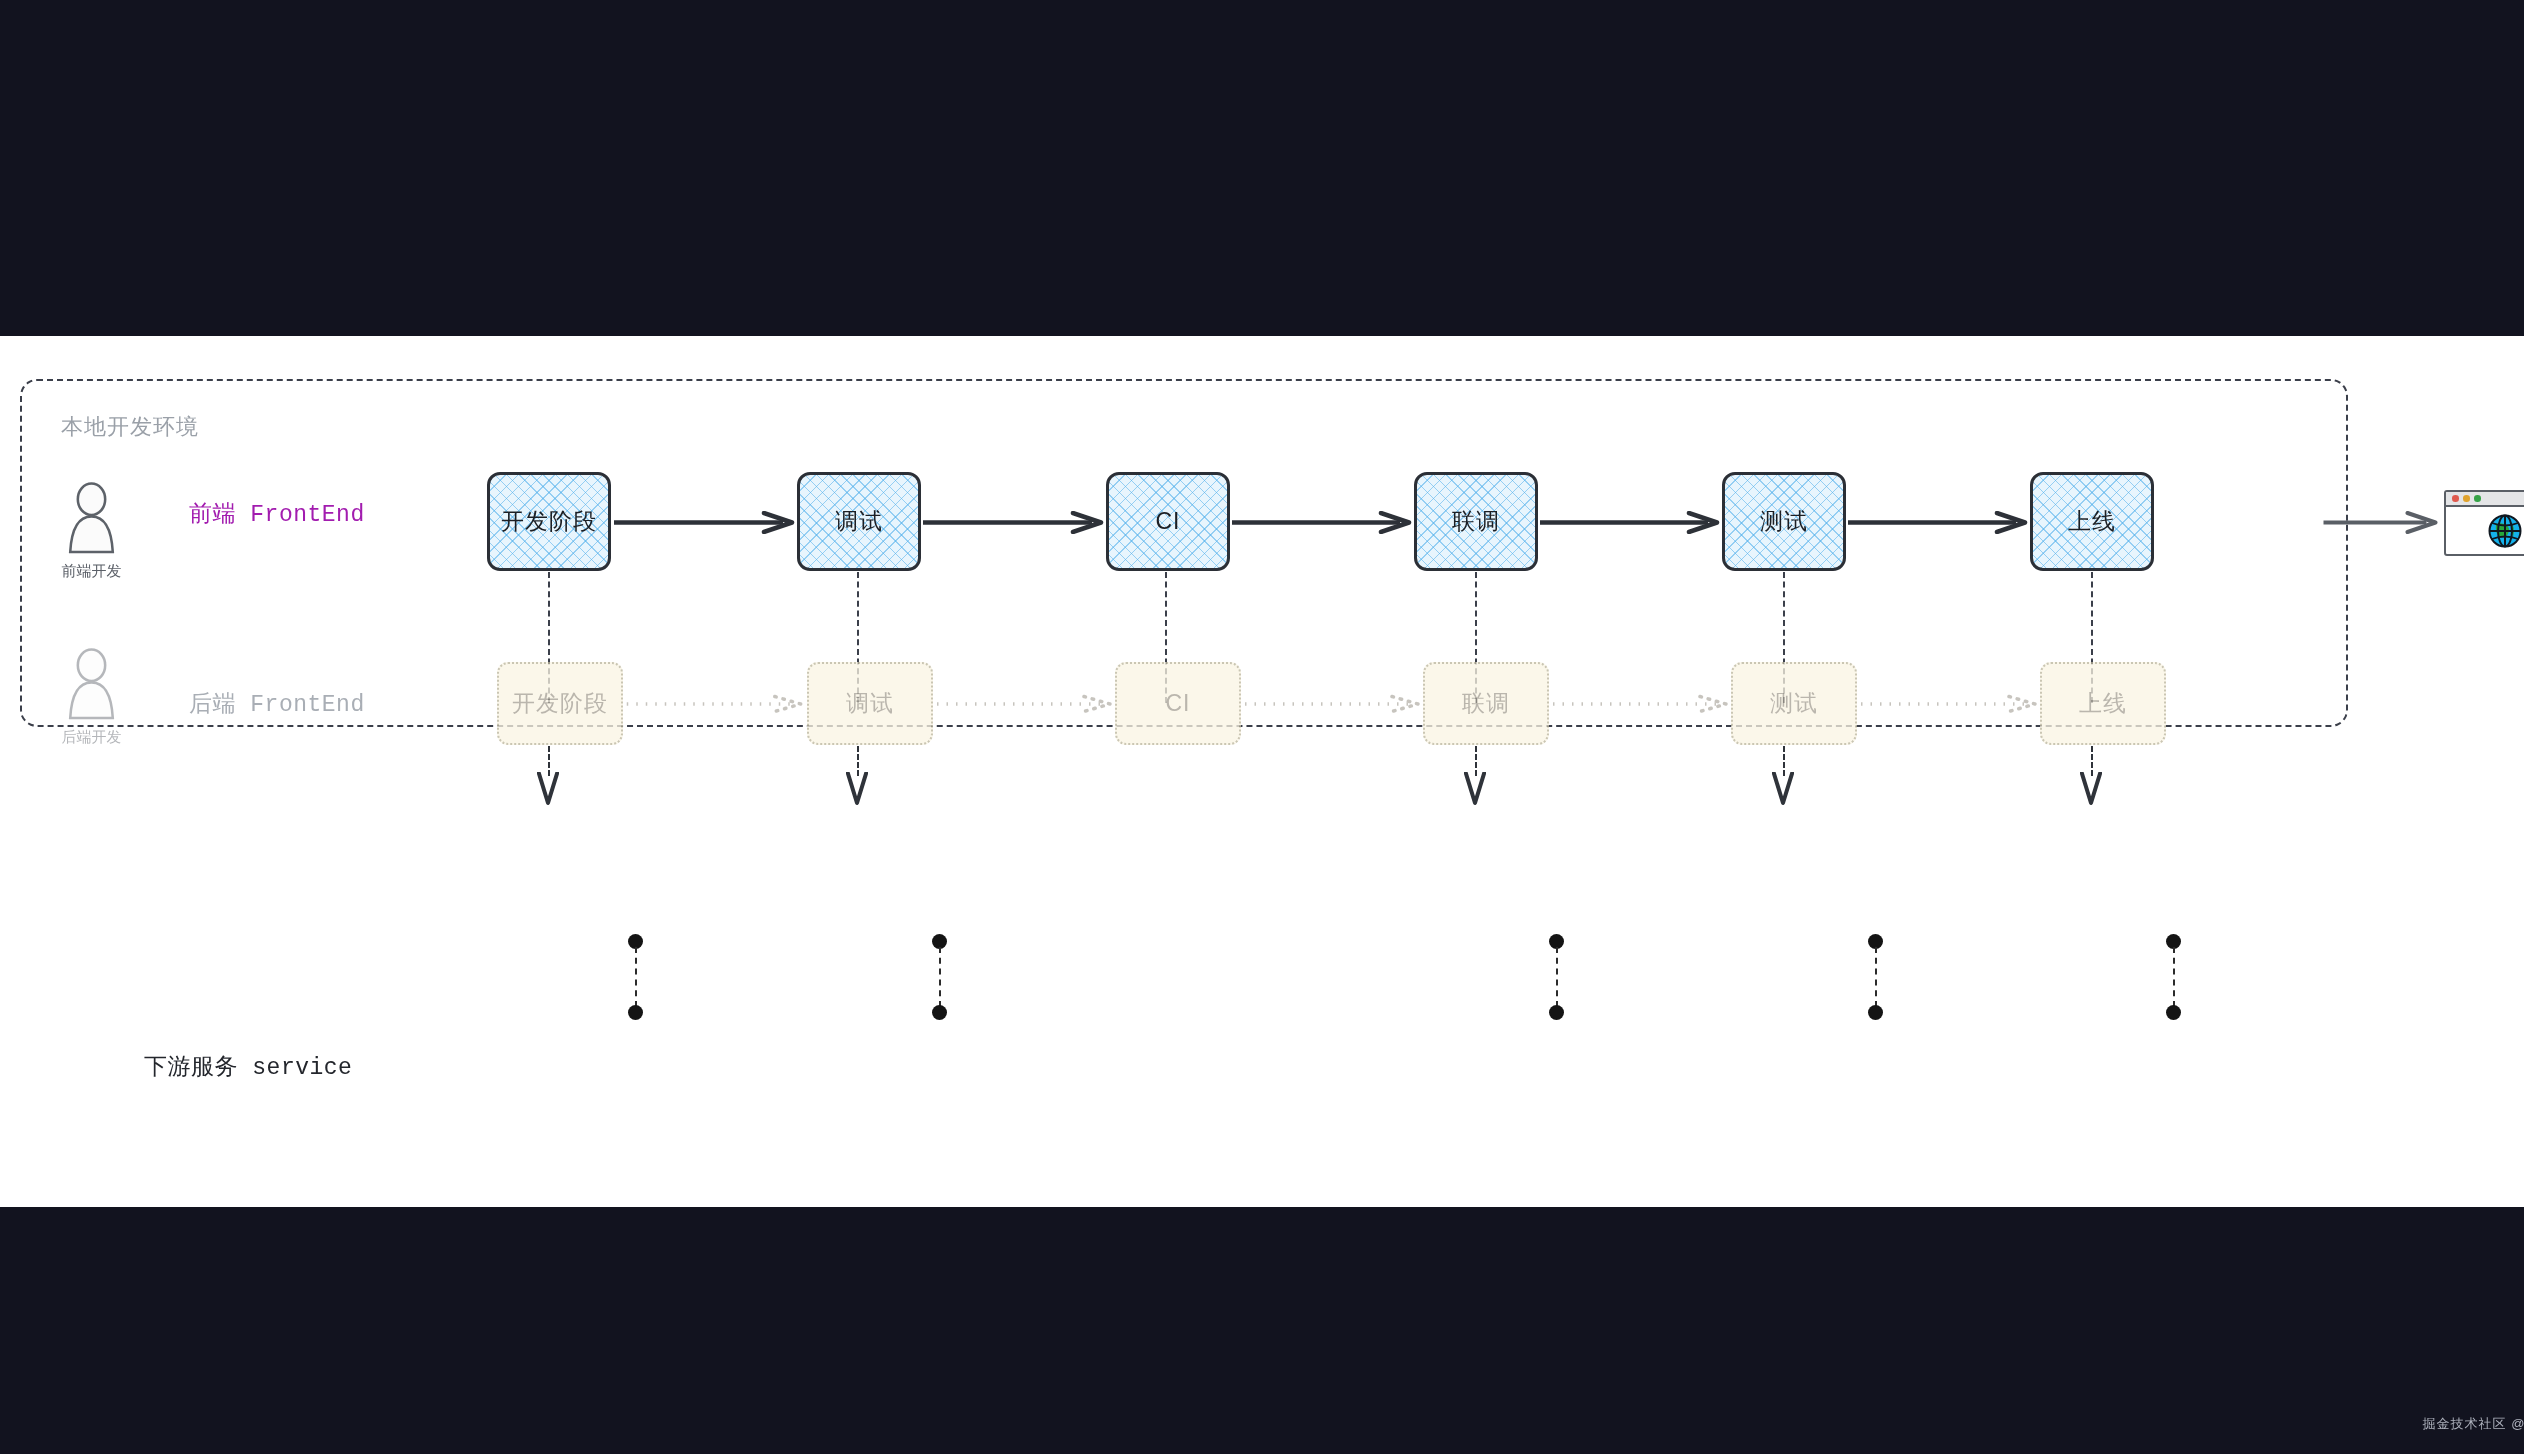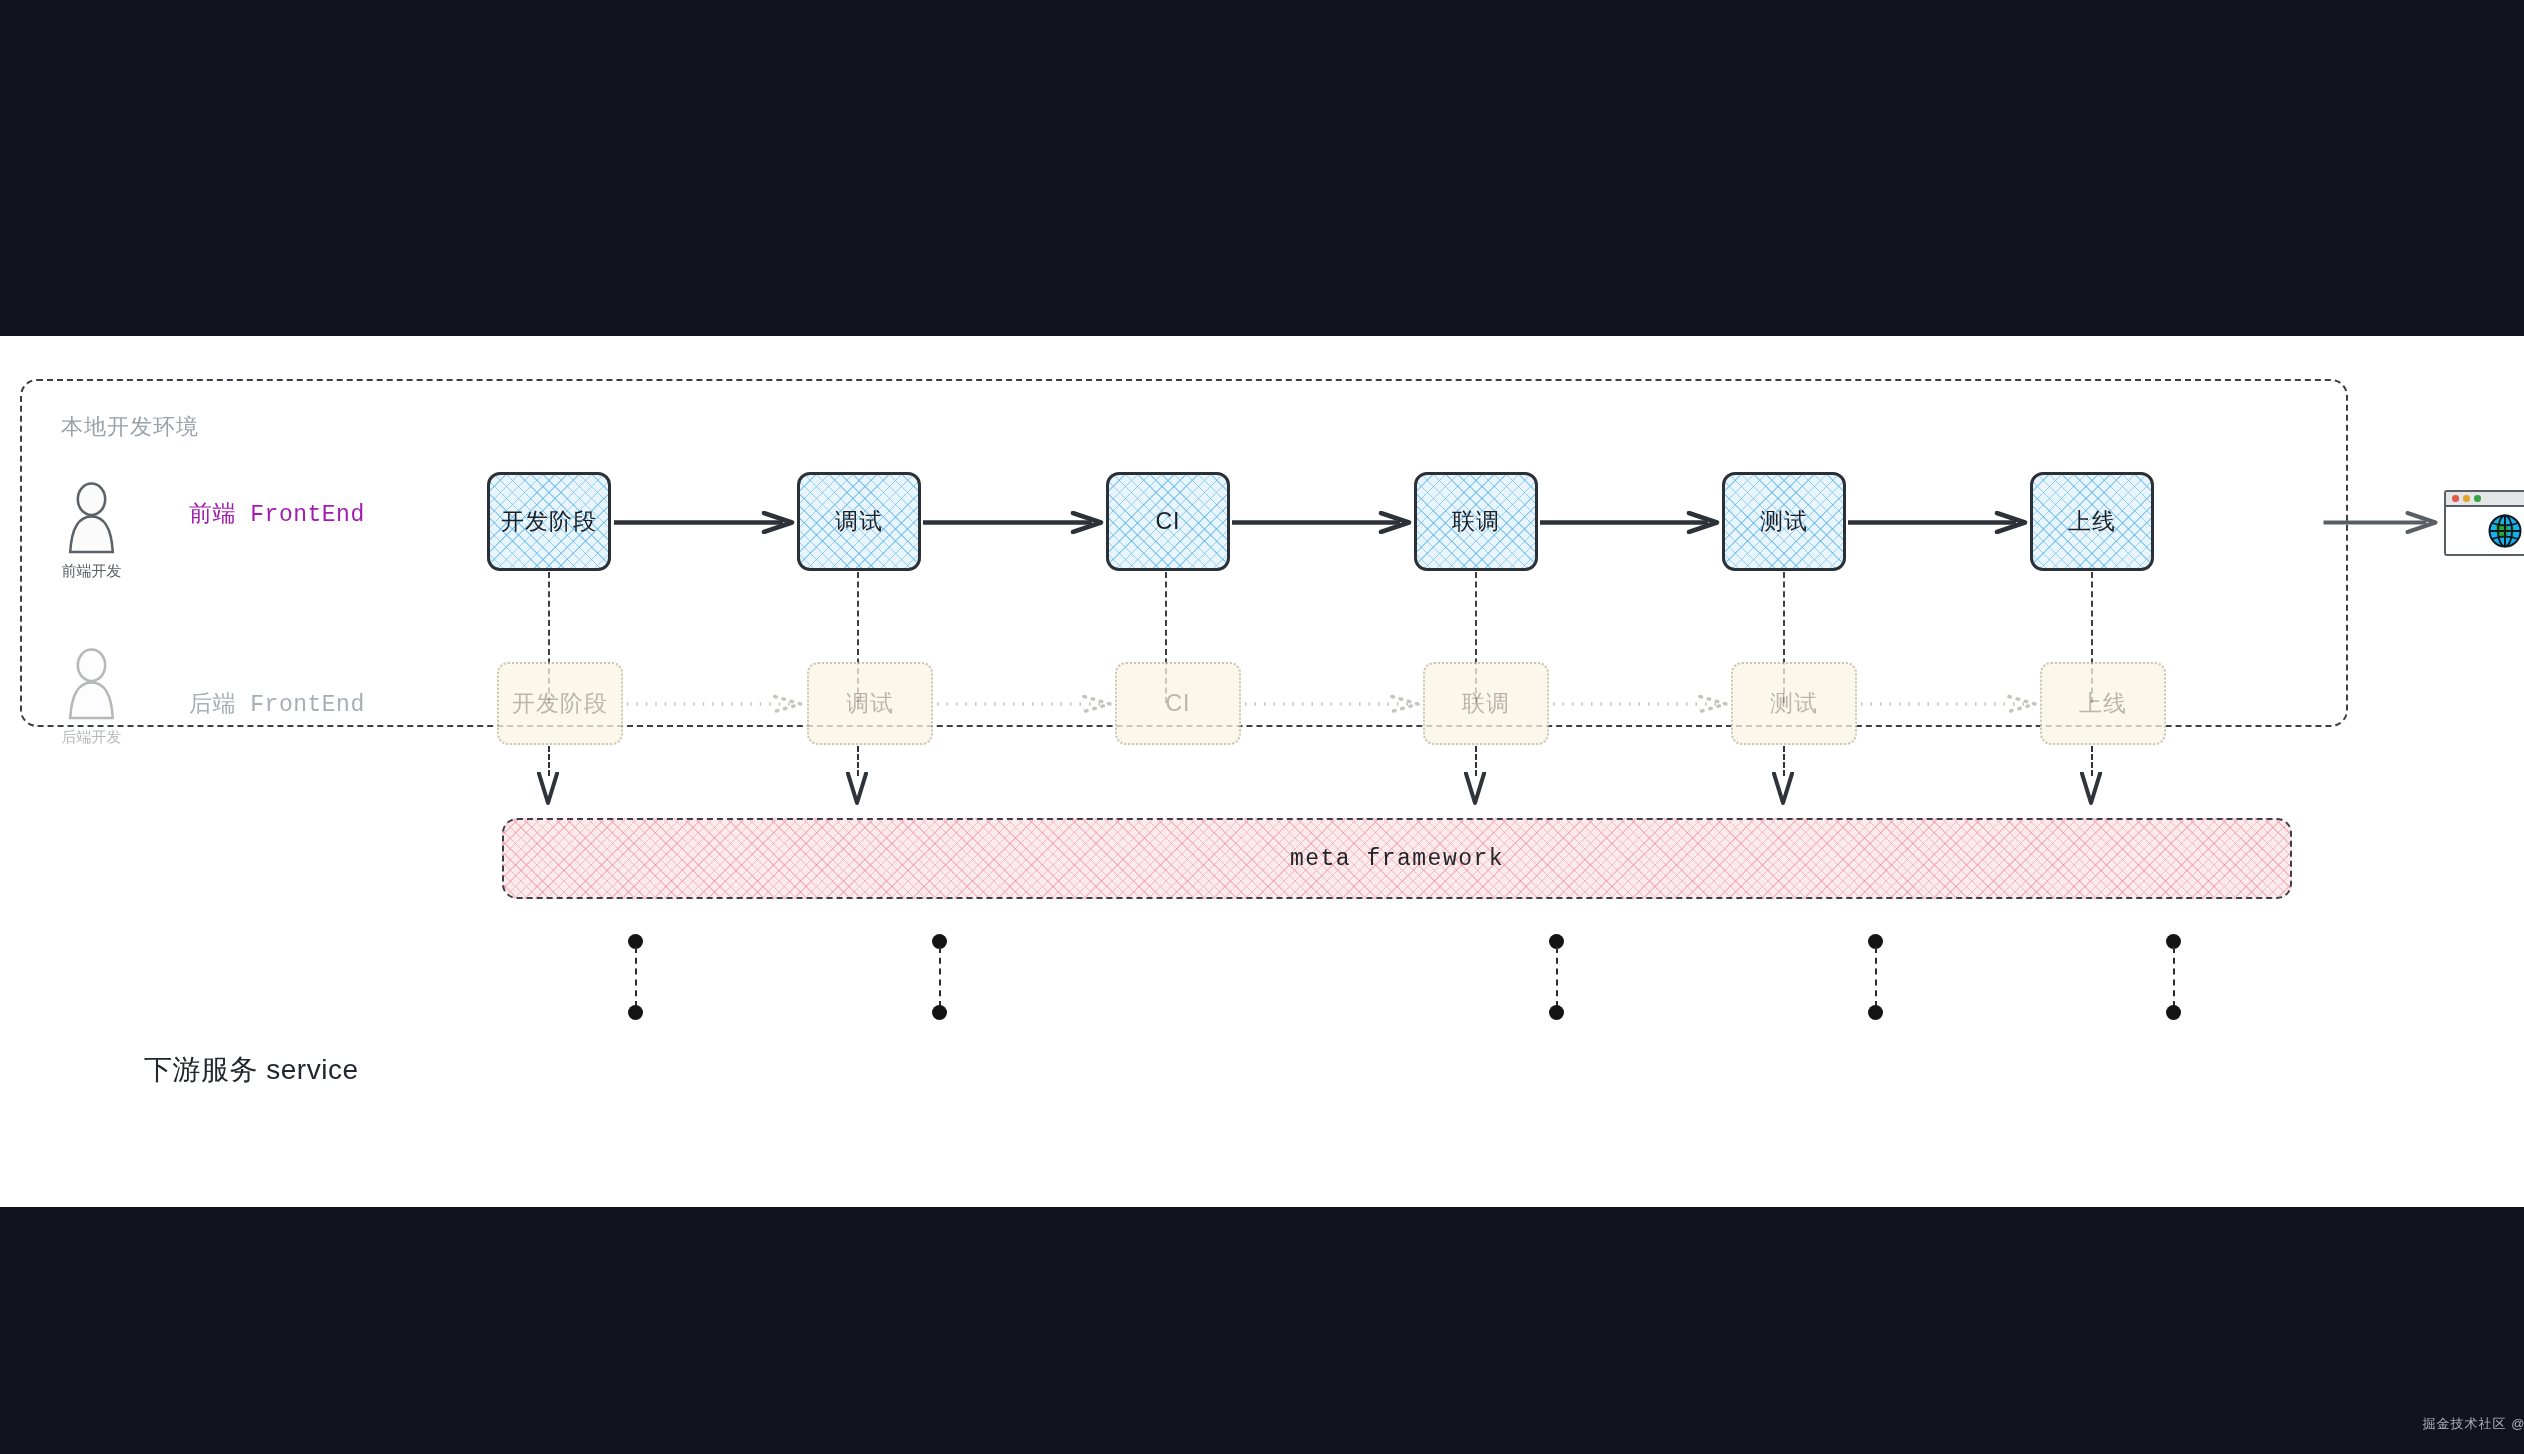--- a/index.html
+++ b/index.html
@@ -87,22 +87,22 @@
 
   
   .dotcon{position:absolute;width:15px;}
   .dotcon .d{position:absolute;left:0;width:15px;height:15px;border-radius:50%;background:#141414;}
   .dotcon .d.top{top:0;}
   .dotcon .d.bot{bottom:0;}
   .dotcon .seg{position:absolute;left:6.6px;top:13px;bottom:13px;width:0;border-left:2px dashed #2b2b2b;}
 
   
   .svc-label{
-    position:absolute;font-size:28px;color:#23262c;white-space:nowrap;
-    font-family:Liberation Sans, sans-serif;letter-spacing:0.5px;
+    position:absolute;font-size:23px;color:#23262c;white-space:nowrap;
+    font-family:Liberation Mono, monospace;letter-spacing:0.5px;
   }
 
   
   .browser{
     position:absolute;box-sizing:border-box;
     border:2.5px solid #5a5f66;border-radius:3px;background:#fff;overflow:hidden;
   }
   .browser .tb{
     height:13px;background:#e4e5e7;border-bottom:2px solid #5a5f66;
     display:flex;align-items:center;gap:4.5px;padding-left:6px;
@@ -285,23 +285,20 @@
         <path d="M3 0 L22 62 L41 0" stroke="#2f333a" stroke-width="8" fill="none" stroke-linecap="round" stroke-linejoin="round"></path>
       </svg>
     </div>
     <div class="vdown" style="left:2091px;top:410px;">
       <div class="line"></div>
       <svg width="22" height="36" viewBox="0 0 44 72">
         <path d="M3 0 L22 62 L41 0" stroke="#2f333a" stroke-width="8" fill="none" stroke-linecap="round" stroke-linejoin="round"></path>
       </svg>
     </div>
 
-    <div class="bar" style="left:502px;top:482px;width:1790px;height:81px;">
-      <span>meta framework</span>
-    </div>
 
     <div class="dotcon" style="left:628px;top:598px;height:86px;">
       <span class="d top"></span>
       <span class="seg"></span>
       <span class="d bot"></span>
     </div>
     <div class="dotcon" style="left:932px;top:598px;height:86px;">
       <span class="d top"></span>
       <span class="seg"></span>
       <span class="d bot"></span>

